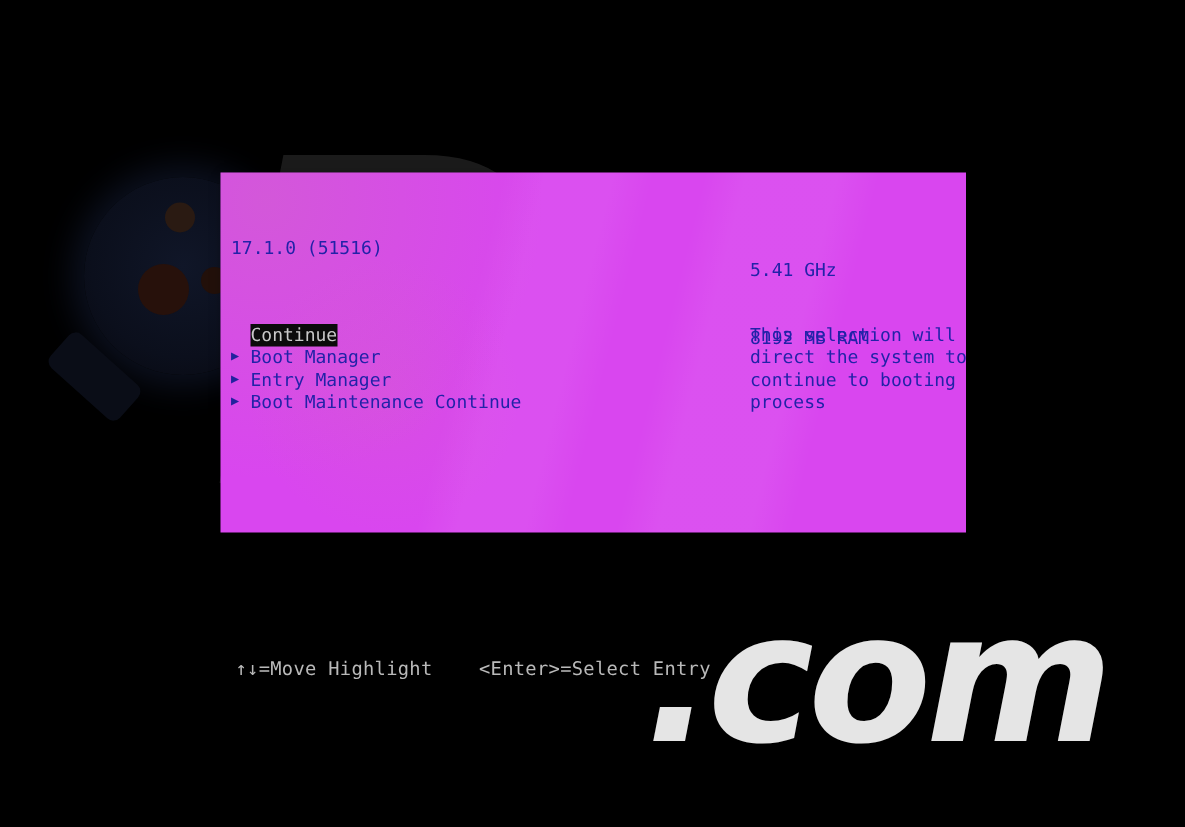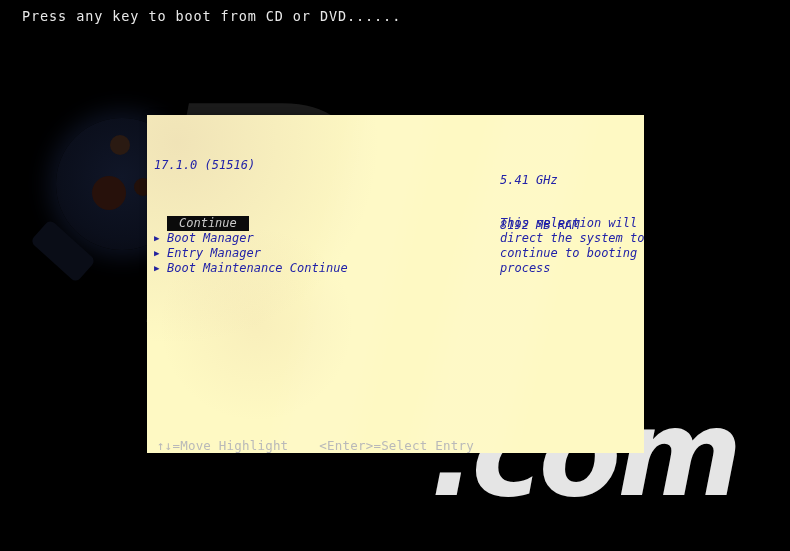--- a/index.html
+++ b/index.html
@@ -121,25 +121,24 @@
     white-space: nowrap;
     z-index: 6;
   }
 
   
   #bios-panel {
     position: absolute;
     left: 147px;
     top: 115px;
     width: 497px;
-    height: 338px;
-    background: #fef9c3;
+    height: 240px;
+    background: #d946ef;
     z-index: 4;
     overflow: hidden;
-    font-style: italic;
   }
   #panel-sheen {
     position: absolute;
     inset: 0;
     pointer-events: none;
     background:
       linear-gradient(104deg, rgba(255,255,255,0.00) 34%, rgba(255,255,255,0.055) 39%,
                               rgba(255,255,255,0.055) 47%, rgba(255,255,255,0.00) 52%),
       linear-gradient(104deg, rgba(255,255,255,0.00) 58%, rgba(255,255,255,0.06) 63%,
                               rgba(255,255,255,0.06) 74%, rgba(255,255,255,0.00) 79%),
@@ -191,21 +190,21 @@
     display: inline-block;
     width: 13px;
     text-align: left;
     font-size: 9px;
     color: #22229e;
     line-height: 15px;
   }
   .menu-row.is-selected .menu-label {
     background: #0b0b0b;
     color: #c9c9c9;
-    padding: 0 12px;
+    padding: 0 0;
   }
   .menu-row.is-selected .menu-marker {
     color: transparent;
   }
 
   
   #help-pane {
     position: absolute;
     left: 353px;
     top: 101px;
@@ -243,21 +242,20 @@
   <div id="watermark-layer">
     <div id="wm-glass-ring"></div>
     <div id="wm-glass-dot-a"></div>
     <div id="wm-glass-dot-b"></div>
     <div id="wm-glass-dot-c"></div>
     <div id="wm-glass-handle"></div>
     <div id="wm-bigletter">P</div>
     <div id="wm-wordmark-tail">.com</div>
   </div>
 
-  <div id="boot-prompt">Press any key to boot from CD or DVD......</div>
 
   <div id="panel-shadow"></div>
 
   <div id="bios-panel">
 
     <div id="panel-sheen"></div>
 
     <div class="bios-text" id="bios-version">17.1.0 (51516)</div>
 
     <div class="bios-text" id="specs-block">

